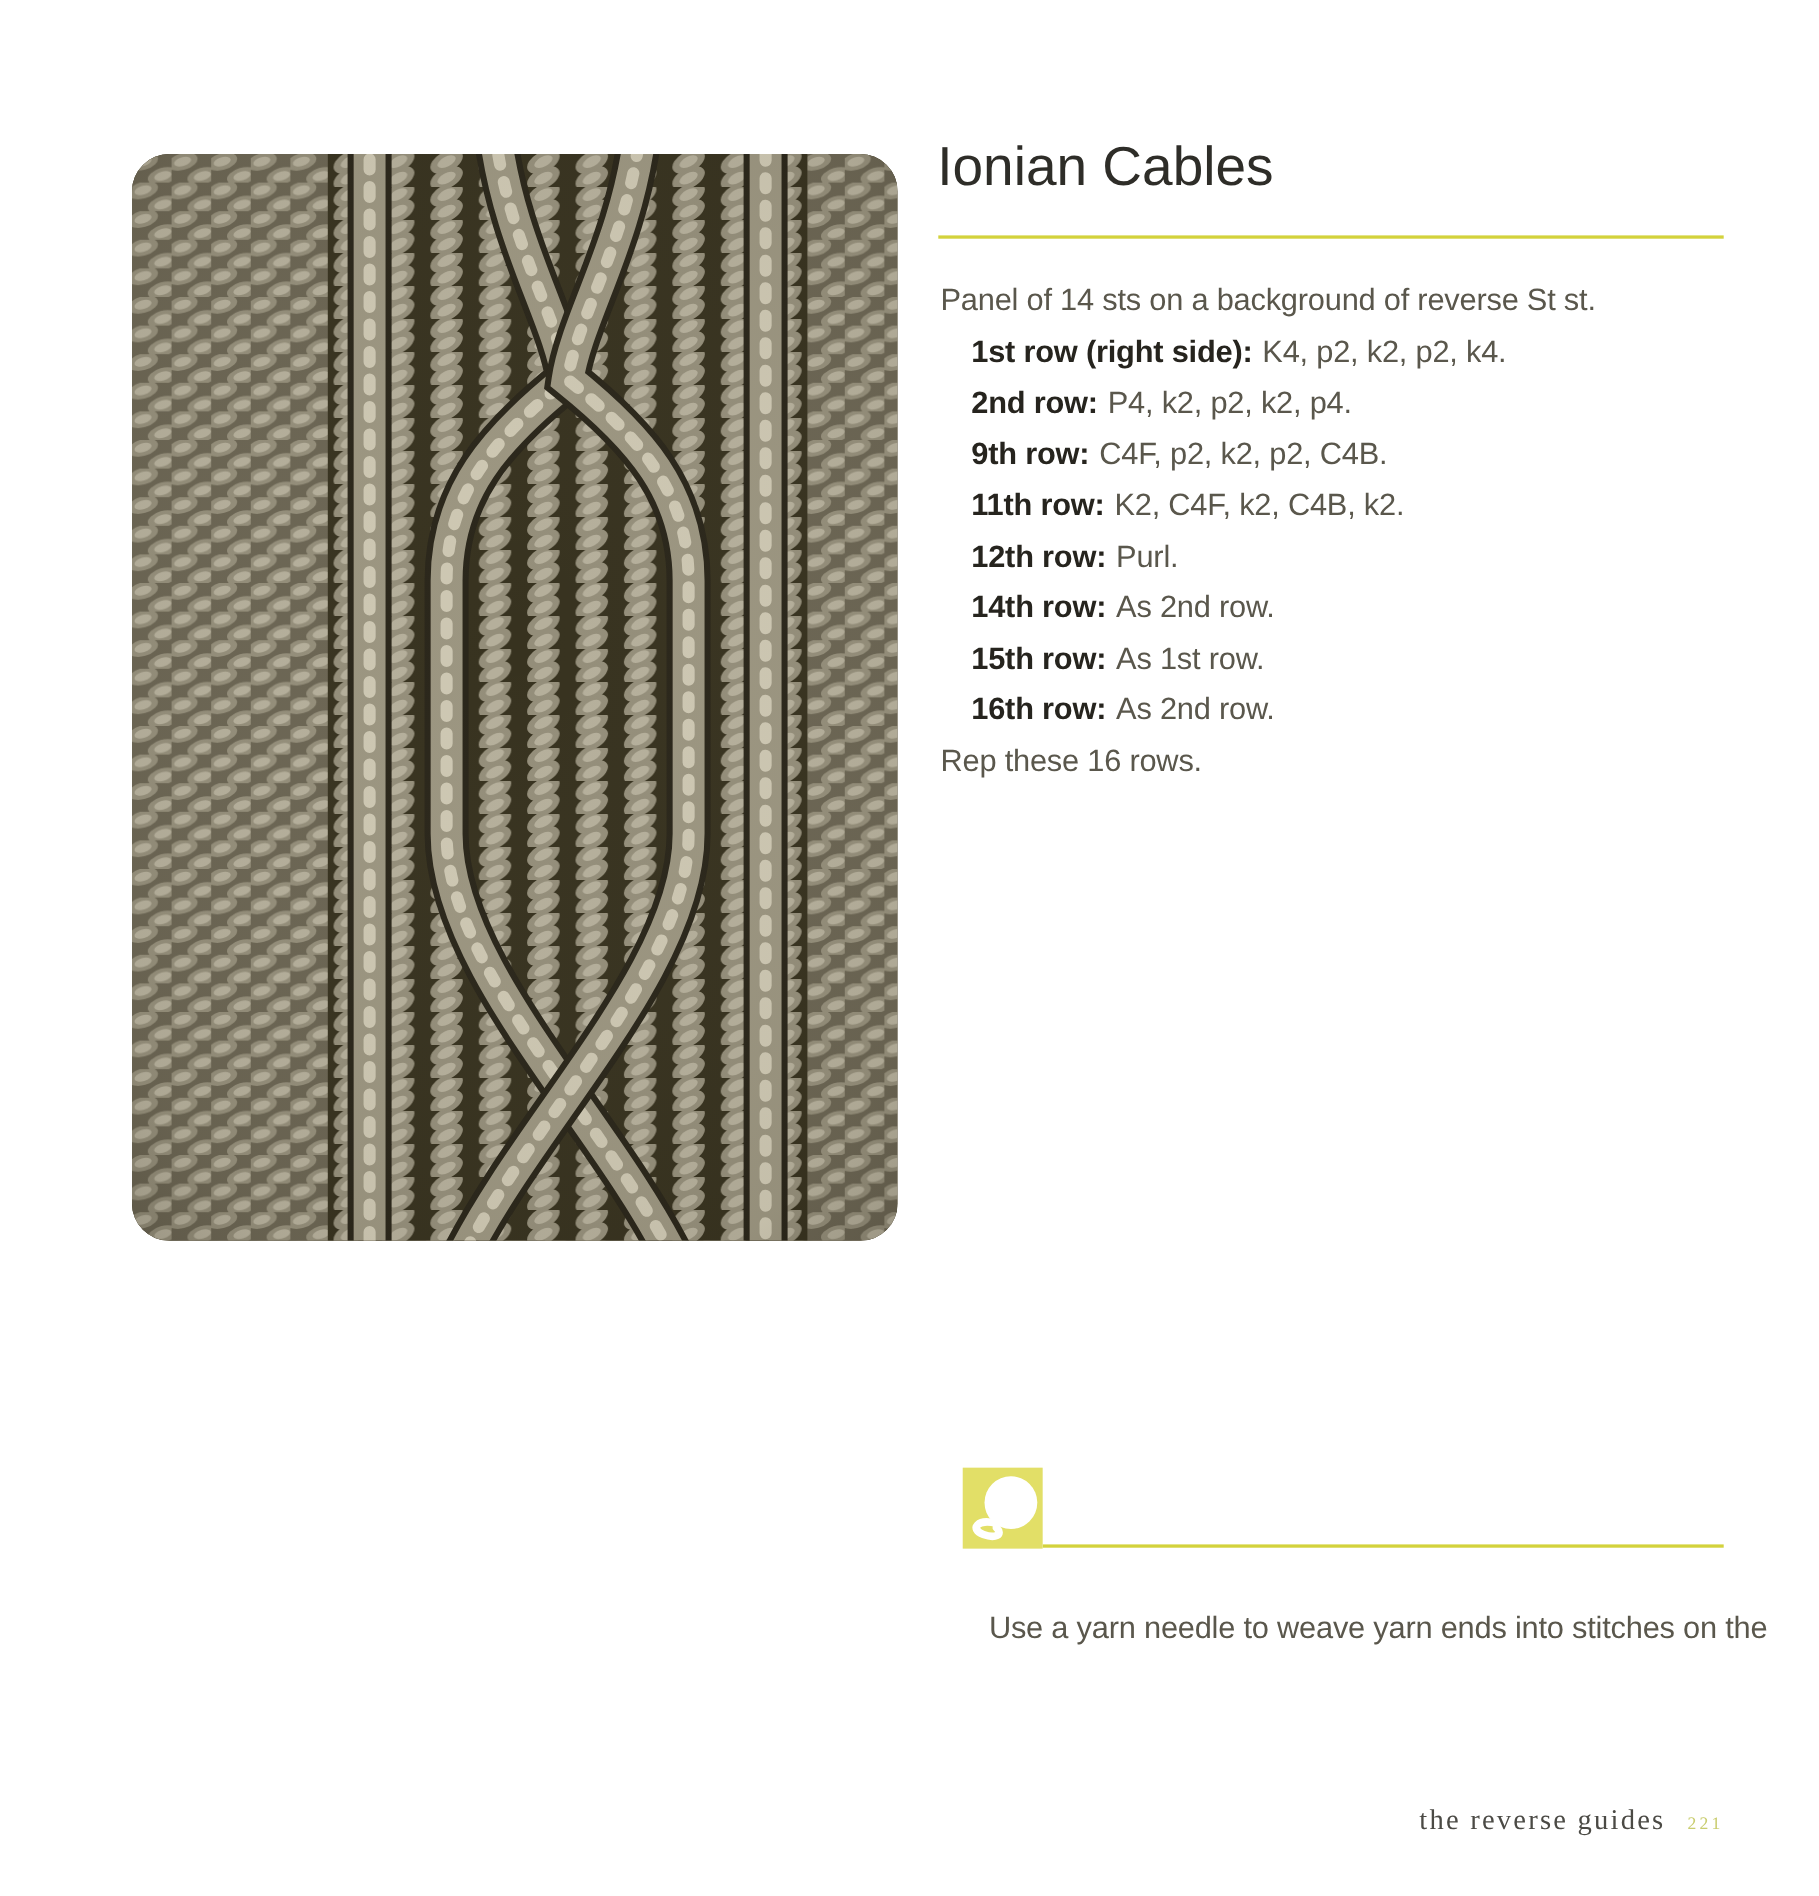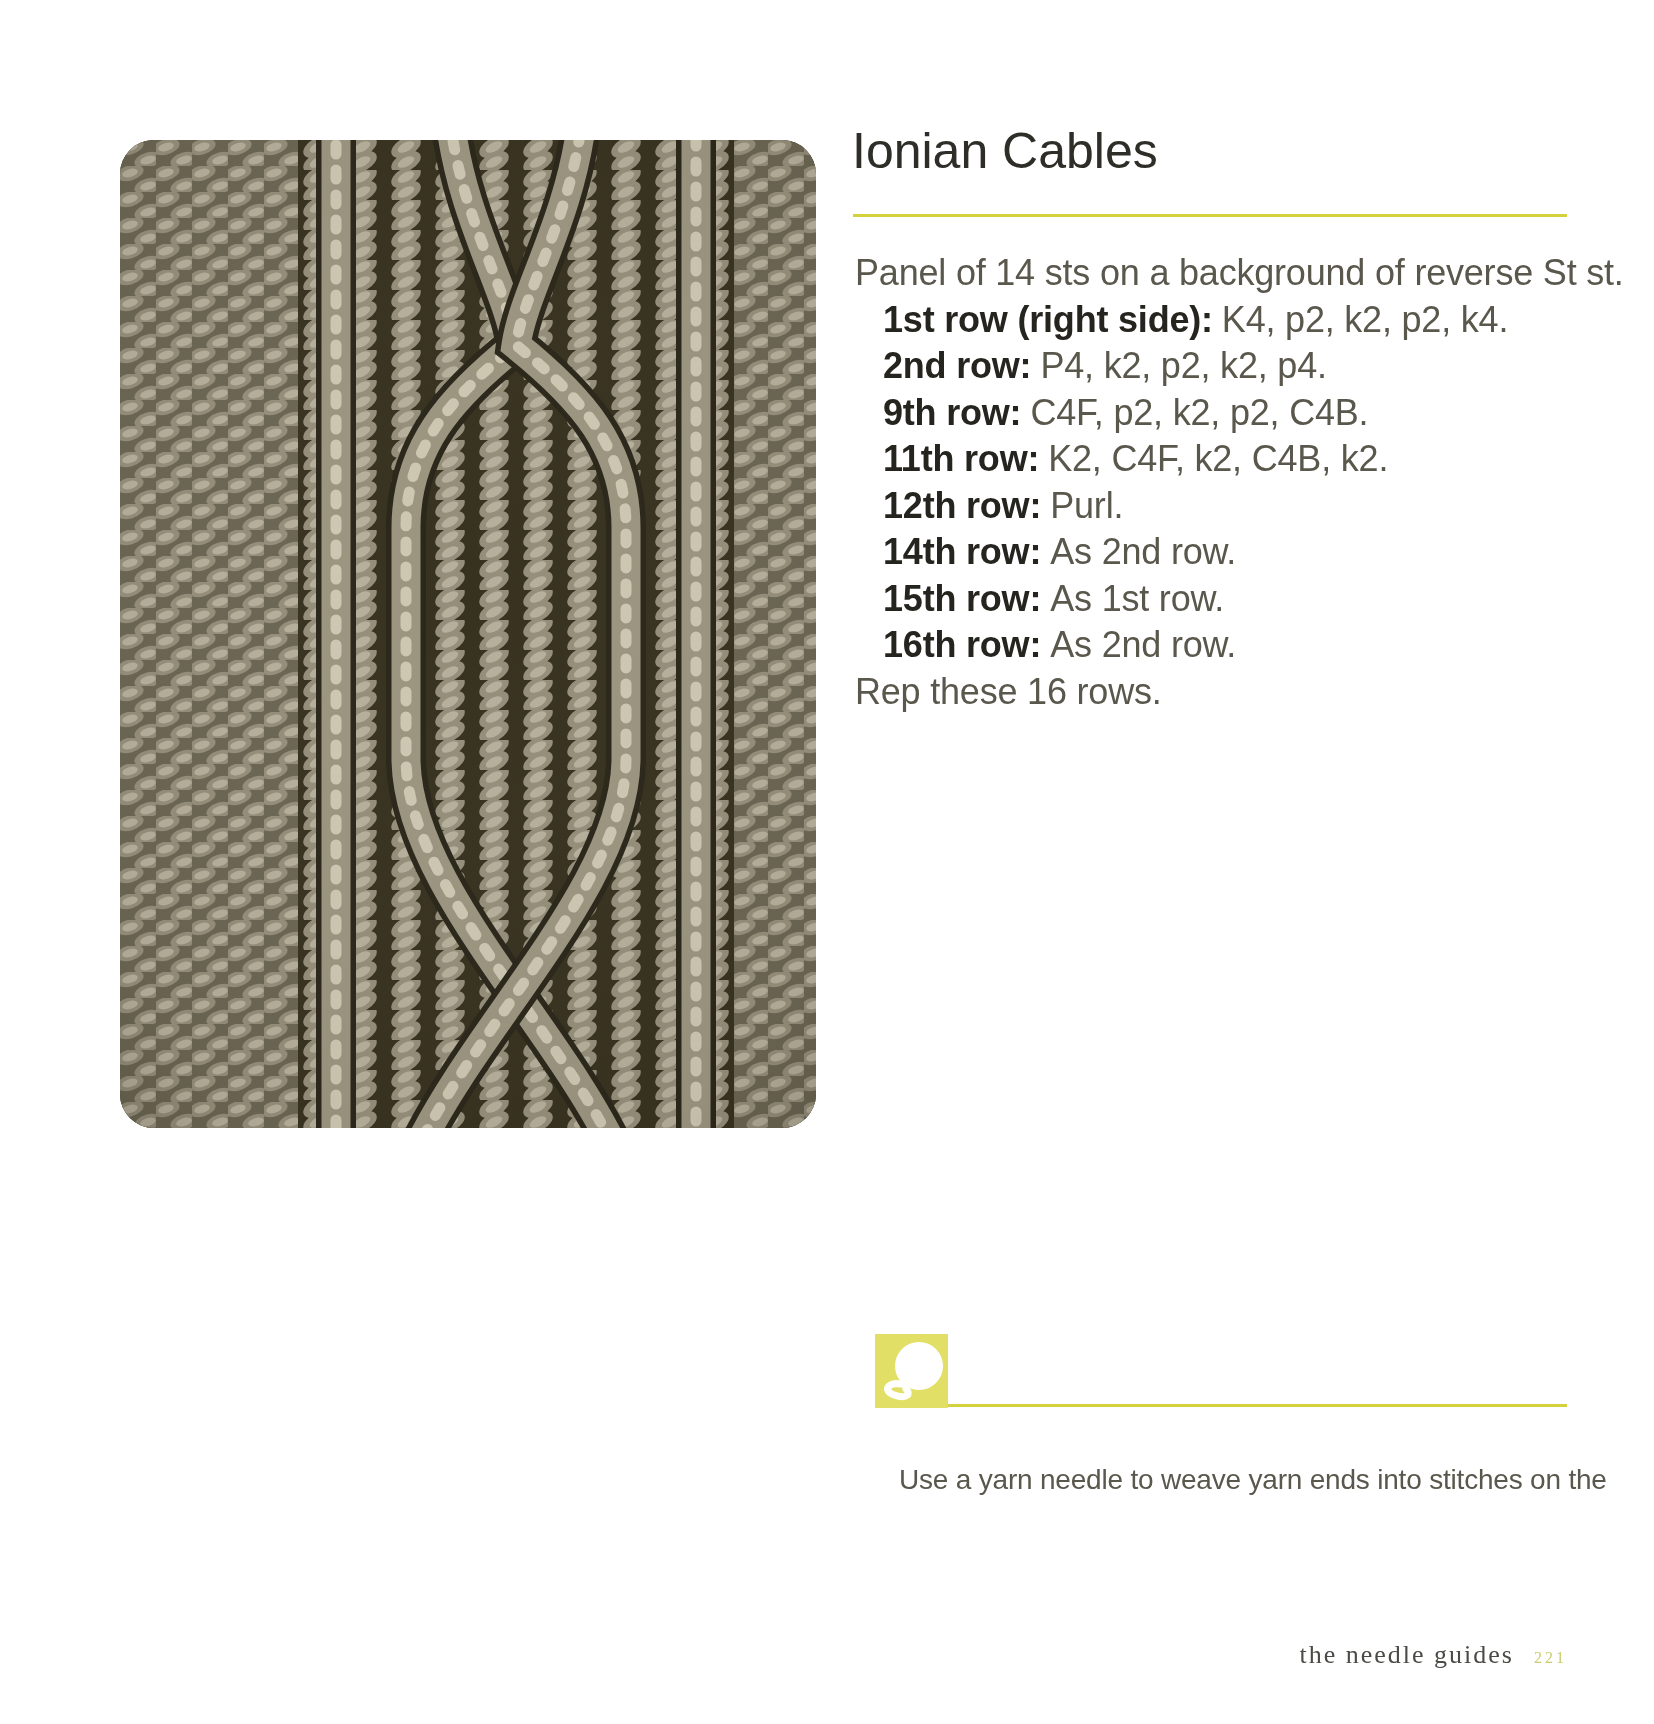--- a/index.html
+++ b/index.html
@@ -17,21 +17,21 @@
   .title{
     position:absolute;left:852px;top:120px;
     font-size:50px;font-weight:400;letter-spacing:0px;line-height:62px;
     color:var(--title-ink,#2e2d28);
   }
   .rule{position:absolute;height:3px;background:var(--accent,#d3d23c);}
   .title-rule{left:853px;top:214px;width:714px;}
   
   .instructions{position:absolute;left:855px;top:250px;width:715px;}
   .irow{
-    font-size:36px;line-height:46.5px;letter-spacing:-0.2px;white-space:nowrap;
+    font-size:28px;line-height:46.5px;letter-spacing:-0.2px;white-space:nowrap;
     color:var(--body-ink,#5a574c);
   }
   .ilabel{font-weight:700;color:var(--label-ink,#26241e);}
   .ilabel.has-label{margin-right:9px;margin-left:28px;}
   
   .tip-icon{position:absolute;left:875px;top:1334px;width:73px;height:74px;}
   .tip-icon svg{display:block;width:100%;height:100%;}
   .tip-rule{left:948px;top:1404px;width:619px;}
   .tip-text{
     position:absolute;left:855px;top:1452px;width:760px;
@@ -148,17 +148,17 @@
       <path d="M31 51 C14 46 6 56 19 61 C30 65 37 61 31 55" stroke="#ffffff" stroke-width="7" fill="none" stroke-linecap="round"></path>
     </svg>
   </div>
   <div class="rule tip-rule"></div>
   <div class="tip-text">
     <div class="tip-line">Use a yarn needle to weave yarn ends into stitches on the</div>
 
   </div>
 
   <div class="footer">
-    <span class="book-title">the needle guides</span>
+    <span class="book-title">the reverse guides</span>
     <span class="page-number">221</span>
   </div>
 
 </div>
 
 </body></html>

